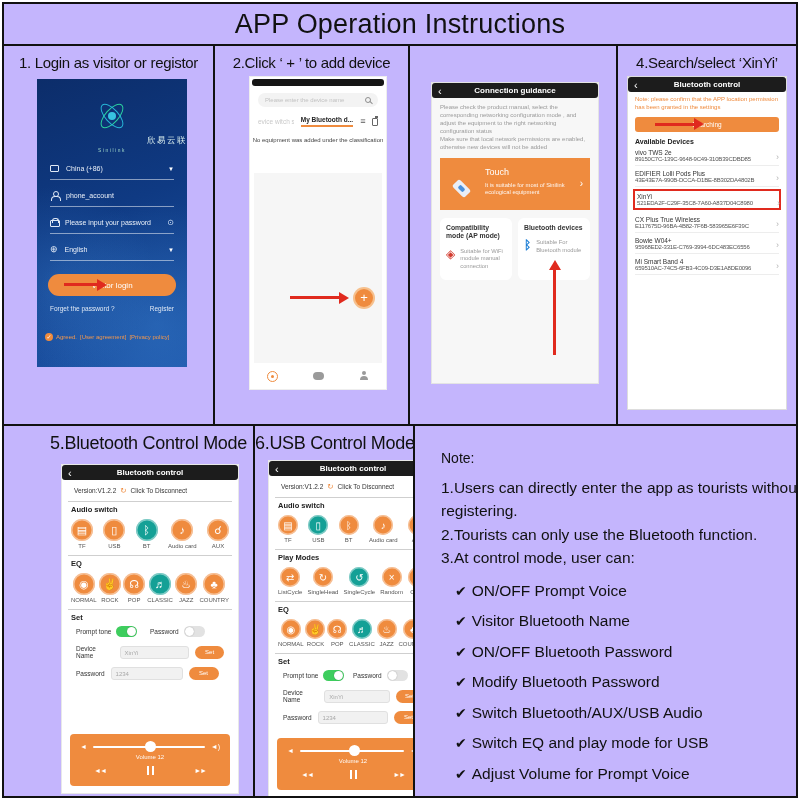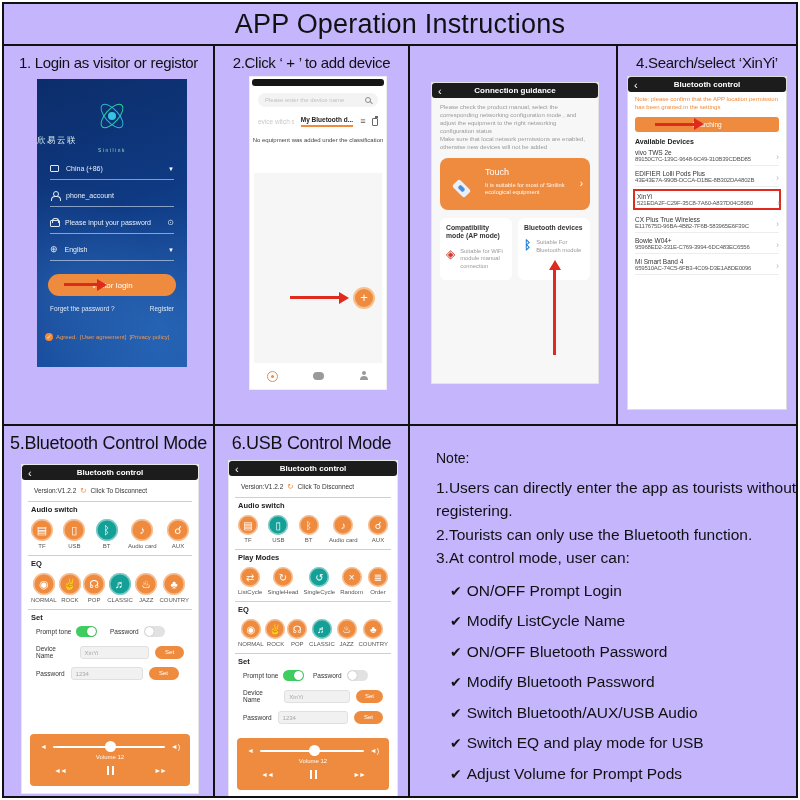--- a/index.html
+++ b/index.html
@@ -1,45 +1,45 @@
 <!DOCTYPE html>
 <html><head>
 <meta charset="utf-8">
 <style>
   :root{ --org:#EF8B3E; --teal:#14A096; --red:#E02A1E; --ink:#111; }
   *{ box-sizing:border-box; margin:0; padding:0; }
   body{ width:800px; height:800px; background:#fff; font-family:"Liberation Sans", sans-serif; color:#111; }
   .sheet{ width:796px; height:796px; margin:2px; border:2px solid var(--ink); display:flex; flex-direction:column; background:#c4b5fd; }
   .title-bar{ height:42px; border-bottom:2px solid var(--ink); display:flex; align-items:center; justify-content:center; font-size:27px; letter-spacing:0.2px; }
   .row-top{ height:380px; display:flex; border-bottom:2px solid var(--ink); }
-  .row-bot{ flex:1; display:flex; }
+  .row-bot{ flex:1; display:flex;margin-left:40px; }
   .col{ position:relative; border-right:2px solid var(--ink); overflow:hidden; }
   .col:last-child{ border-right:none; }
   .c1{ width:211px; } .c2{ width:195px; } .c3{ width:208px; } .c4{ flex:1; }
-  .b1{ width:211px; } .b2{ width:195px; } .b3{ flex:1; }
+  .b1{ width:211px; } .b2{ width:160px; } .b3{ flex:1; }
   .ph{ text-align:center; font-size:15px; letter-spacing:-0.3px; padding-top:8px; white-space:nowrap; }
   .ph-big{ font-size:18px; padding-top:7px; }
 
   
   .arr-r{ position:absolute; height:3px; background:var(--red); z-index:5; }
   .arr-r::after{ content:""; position:absolute; right:-9px; top:-4.5px; border-left:10px solid var(--red); border-top:6px solid transparent; border-bottom:6px solid transparent; }
   .arr-u{ position:absolute; width:3px; background:var(--red); z-index:5; }
   .arr-u::before{ content:""; position:absolute; top:-9px; left:-4.5px; border-bottom:10px solid var(--red); border-left:6px solid transparent; border-right:6px solid transparent; }
 
   
   .p1-phone{ position:absolute; left:33px; top:33px; width:150px; height:288px;
     background:radial-gradient(circle at 80% 85%, rgba(64,140,220,.35), transparent 45%),
                radial-gradient(circle at 15% 70%, rgba(60,130,210,.3), transparent 40%),
                linear-gradient(160deg,#0c2d6a,#0f3a83 45%,#1d55a8); }
   .atom{ position:relative; width:36px; height:34px; margin:20px auto 2px; }
   .atom i{ position:absolute; left:3px; top:10px; width:30px; height:14px; border:1.5px solid #2bd4a0; border-radius:50%; }
   .atom i.e2{ transform:rotate(48deg); border-color:#27b7d8; }
   .atom i.e1{ transform:rotate(-48deg); }
   .atom b{ position:absolute; left:14px; top:13px; width:8px; height:8px; border-radius:50%; background:#37c2e0; }
-  .logo-cn{ text-align:left; color:#d8ecec; font-size:8.5px; letter-spacing:1.5px; }
+  .logo-cn{ text-align:right; color:#d8ecec; font-size:8.5px; letter-spacing:1.5px; }
   .logo-en{ text-align:center; color:#9fd6c8; font-size:6px; letter-spacing:2px; transform:scale(.8); }
   .f-row{ display:flex; align-items:center; gap:7px; height:22px; margin:5px 13px 0; border-bottom:1px solid rgba(255,255,255,.5); color:#e9eff8; font-size:7px; }
   .f-caret{ margin-left:auto; font-size:6px; color:#fff; }
   .f-eye{ margin-left:auto; font-size:8px; color:#cfe0f5; }
   .flagic{ width:9px; height:7px; border:1px solid #dfe8f5; border-radius:1px; }
   .personic{ position:relative; width:9px; height:9px; }
   .personic::before{ content:""; position:absolute; left:2.5px; top:0; width:4px; height:4px; border:1px solid #dfe8f5; border-radius:50%; }
   .personic::after{ content:""; position:absolute; left:0.5px; top:5px; width:8px; height:4px; border:1px solid #dfe8f5; border-bottom:none; border-radius:4px 4px 0 0; }
   .lockic{ position:relative; width:8px; height:9px; }
   .lockic::after{ content:""; position:absolute; left:0; bottom:0; width:8px; height:5px; border:1px solid #dfe8f5; border-radius:1px; }
@@ -73,21 +73,21 @@
   .nav-user::before{ content:""; position:absolute; left:3px; top:0; width:4px; height:4px; border-radius:50%; background:#9a9a9a; }
   .nav-user::after{ content:""; position:absolute; left:1px; top:5px; width:8px; height:4px; border-radius:4px 4px 0 0; background:#9a9a9a; }
 
   
   .bar{ position:relative; height:15px; background:#1c1c1c; border-radius:3px; display:flex; align-items:center; justify-content:center; color:#fff; font-size:8px; font-weight:bold; }
   .bar .back{ position:absolute; left:6px; top:0; bottom:0; display:flex; align-items:center; font-size:11px; font-weight:normal; }
 
   
   .p3-phone{ position:absolute; left:21px; top:36px; width:168px; height:302px; background:#f7f7f7; border:1px solid #e4e4e4; }
   .p3-intro{ margin:5px 8px 0; font-size:6px; line-height:1.35; color:#9a9a9a; }
-  .touch-card{ position:relative; margin:6px 8px 0; height:52px; background:var(--org); border-radius:8px; color:#fff; }
+  .touch-card{ position:relative; margin:6px 8px 0; height:52px; background:var(--org); border-radius:0; color:#fff; }
   .touch-ic{ position:absolute; left:13px; top:22px; width:17px; height:17px; transform:rotate(45deg) scale(1,.6); background:#e9eef7; border-radius:3px; }
   .touch-ic::after{ content:""; position:absolute; left:5px; top:5px; width:7px; height:7px; border-radius:2px; background:#4a90d9; }
   .touch-tt{ position:absolute; left:45px; top:9px; font-size:9px; }
   .touch-sub{ position:absolute; left:45px; top:24px; width:94px; font-size:5.8px; line-height:1.3; color:rgba(255,255,255,.92); }
   .touch-chev{ position:absolute; right:7px; top:20px; font-size:10px; color:#fff; }
   .p3-cards{ display:flex; gap:6px; margin:8px 8px 0; }
   .mode-card{ flex:1; background:#fff; border-radius:6px; padding:6px 6px; height:62px; }
   .mode-tt{ font-size:6.8px; font-weight:bold; color:#333; line-height:1.25; }
   .mode-body{ display:flex; gap:5px; margin-top:7px; align-items:flex-start; }
   .ap-ic{ font-size:12px; color:#d23b2f; line-height:1; }
@@ -548,23 +548,23 @@
         </div>
       </div>
     </div>
 
     <div class="col b3">
       <div class="note-panel">
         <div class="note-title">Note:</div>
         <div class="note-line">1.Users can directly enter the app as tourists without registering.</div>
         <div class="note-line">2.Tourists can only use the Bluetooth function.</div>
         <div class="note-line">3.At control mode, user can:</div>
-        <div class="note-check"><span class="ck">✔</span><span>ON/OFF Prompt Login</span></div>
-        <div class="note-check"><span class="ck">✔</span><span>Modify ListCycle Name</span></div>
+        <div class="note-check"><span class="ck">✔</span><span>ON/OFF Prompt Voice</span></div>
+        <div class="note-check"><span class="ck">✔</span><span>Visitor Bluetooth Name</span></div>
         <div class="note-check"><span class="ck">✔</span><span>ON/OFF Bluetooth Password</span></div>
         <div class="note-check"><span class="ck">✔</span><span>Modify Bluetooth Password</span></div>
         <div class="note-check"><span class="ck">✔</span><span>Switch Bluetooth/AUX/USB Audio</span></div>
         <div class="note-check"><span class="ck">✔</span><span>Switch EQ and play mode for USB</span></div>
-        <div class="note-check"><span class="ck">✔</span><span>Adjust Volume for Prompt Pods</span></div>
+        <div class="note-check"><span class="ck">✔</span><span>Adjust Volume for Prompt Voice</span></div>
       </div>
     </div>
   </div>
 </div>
 
 </body></html>

